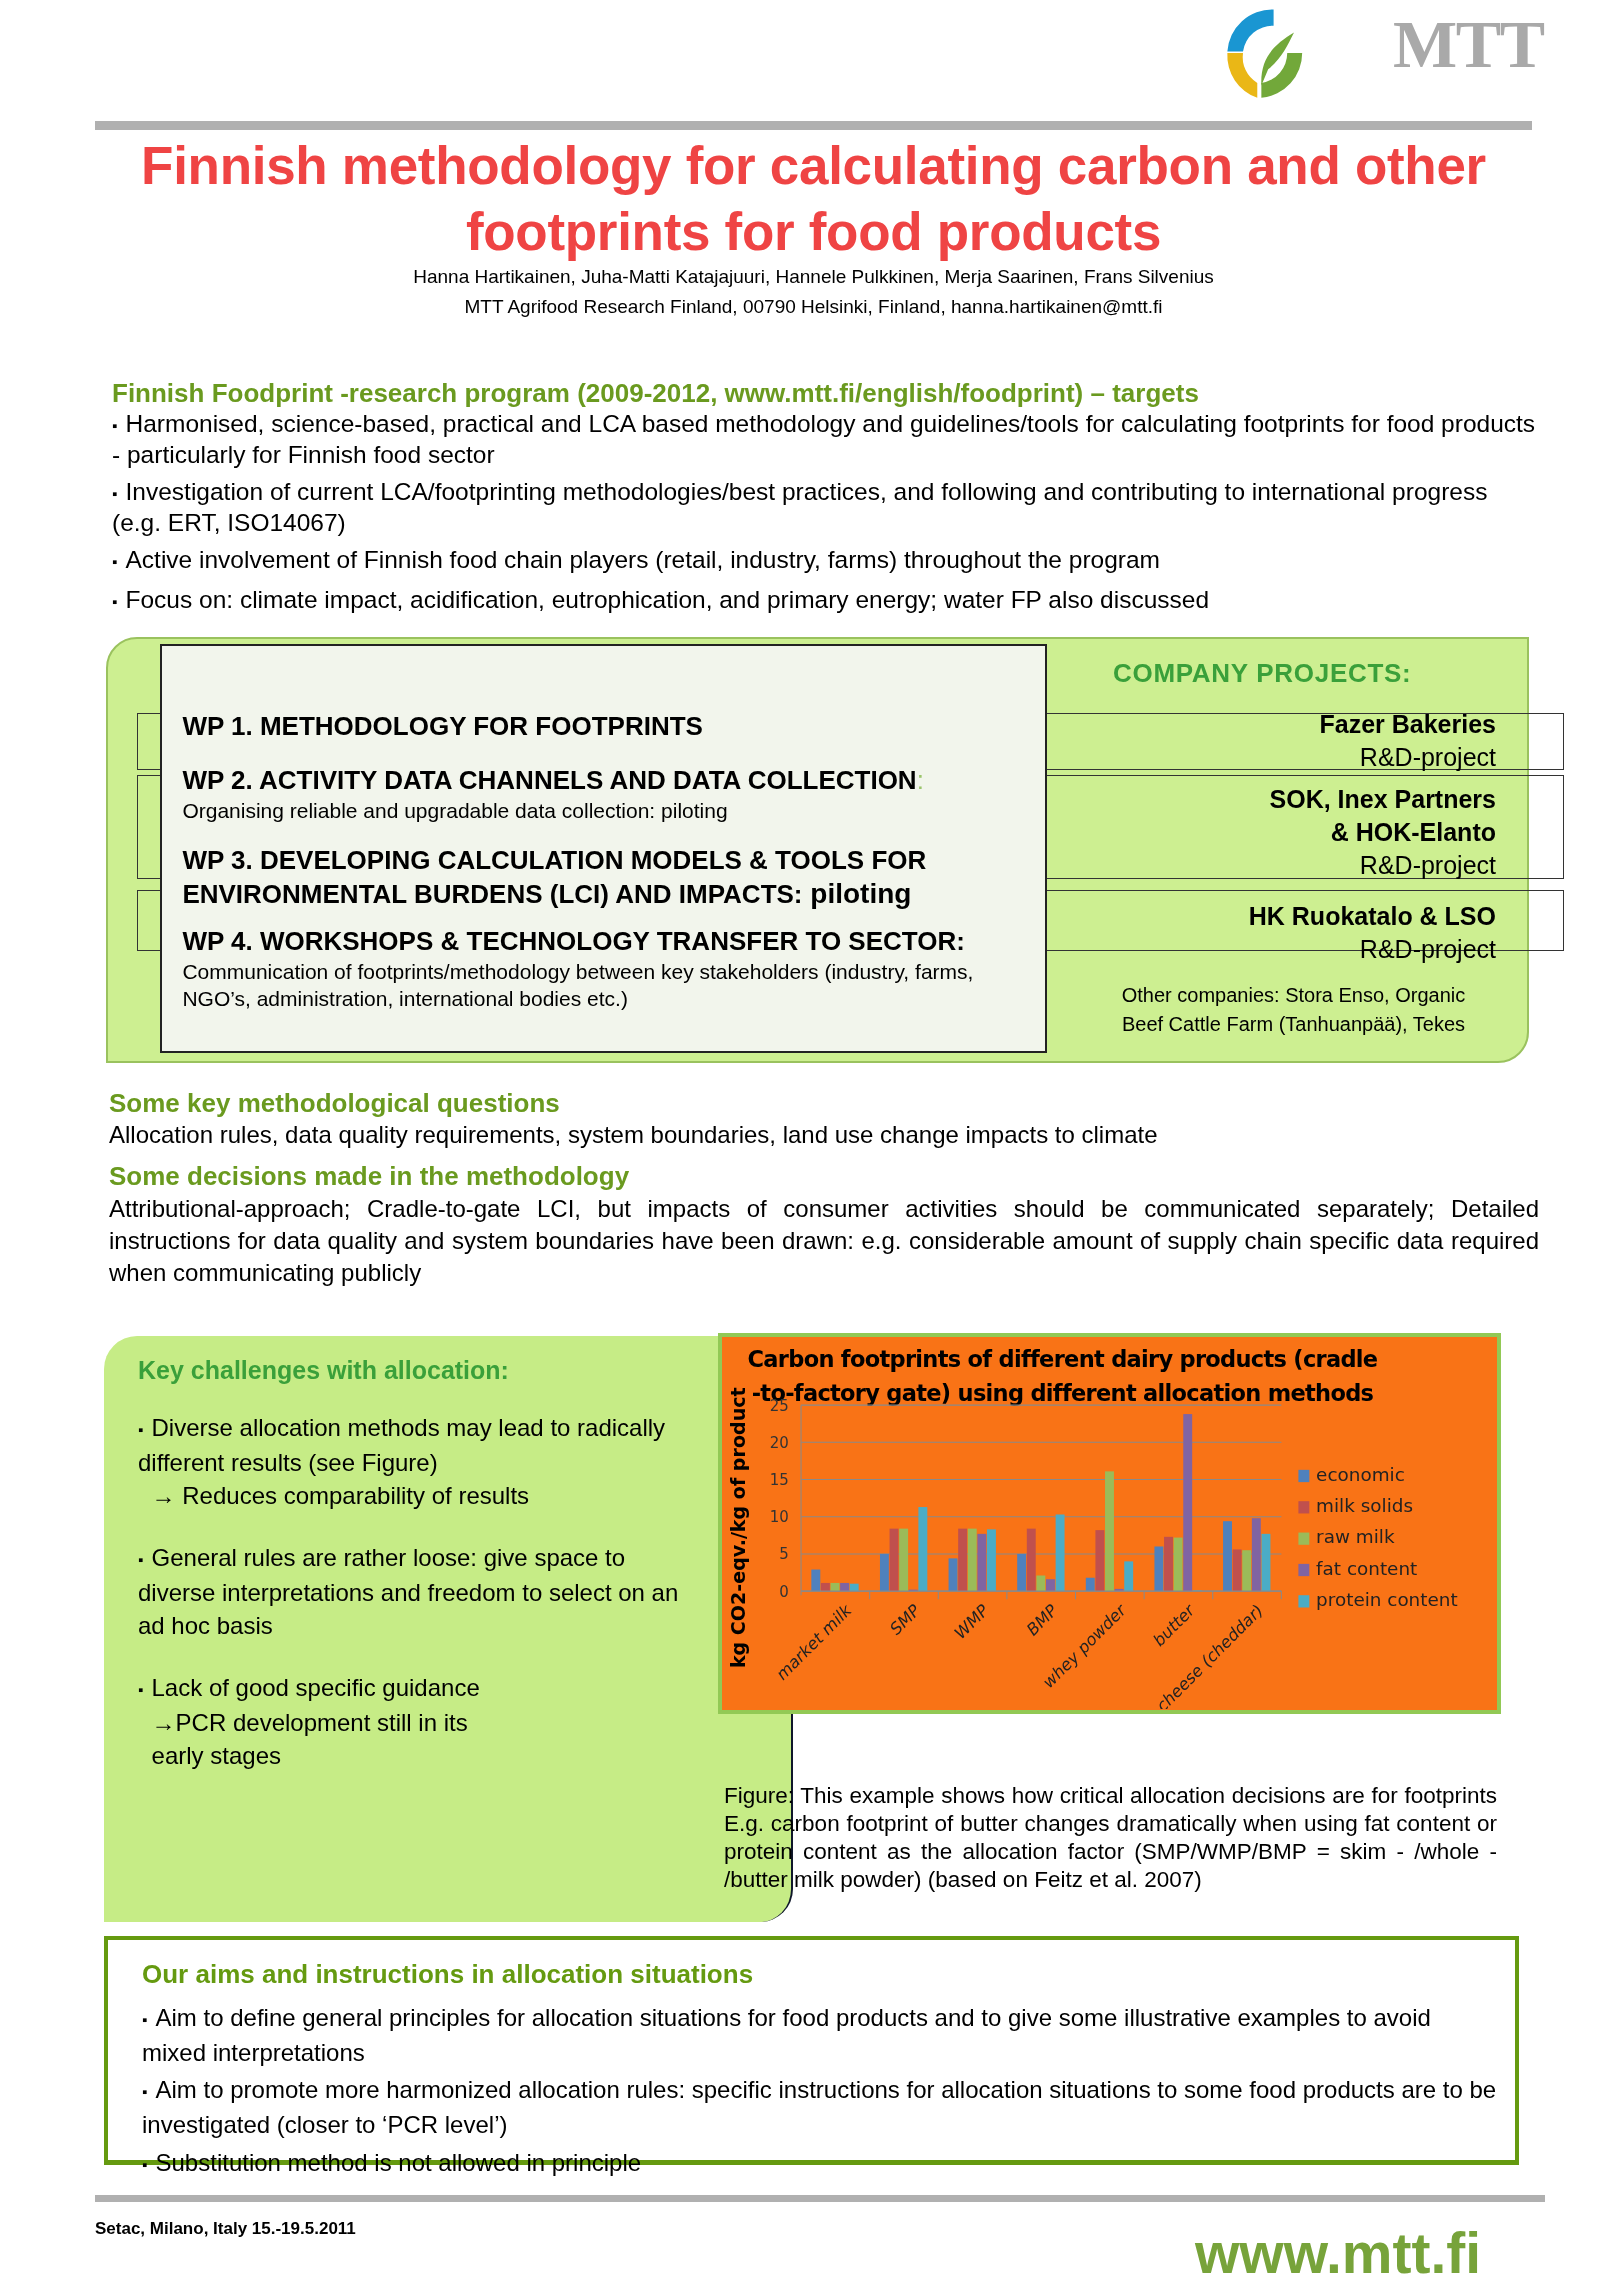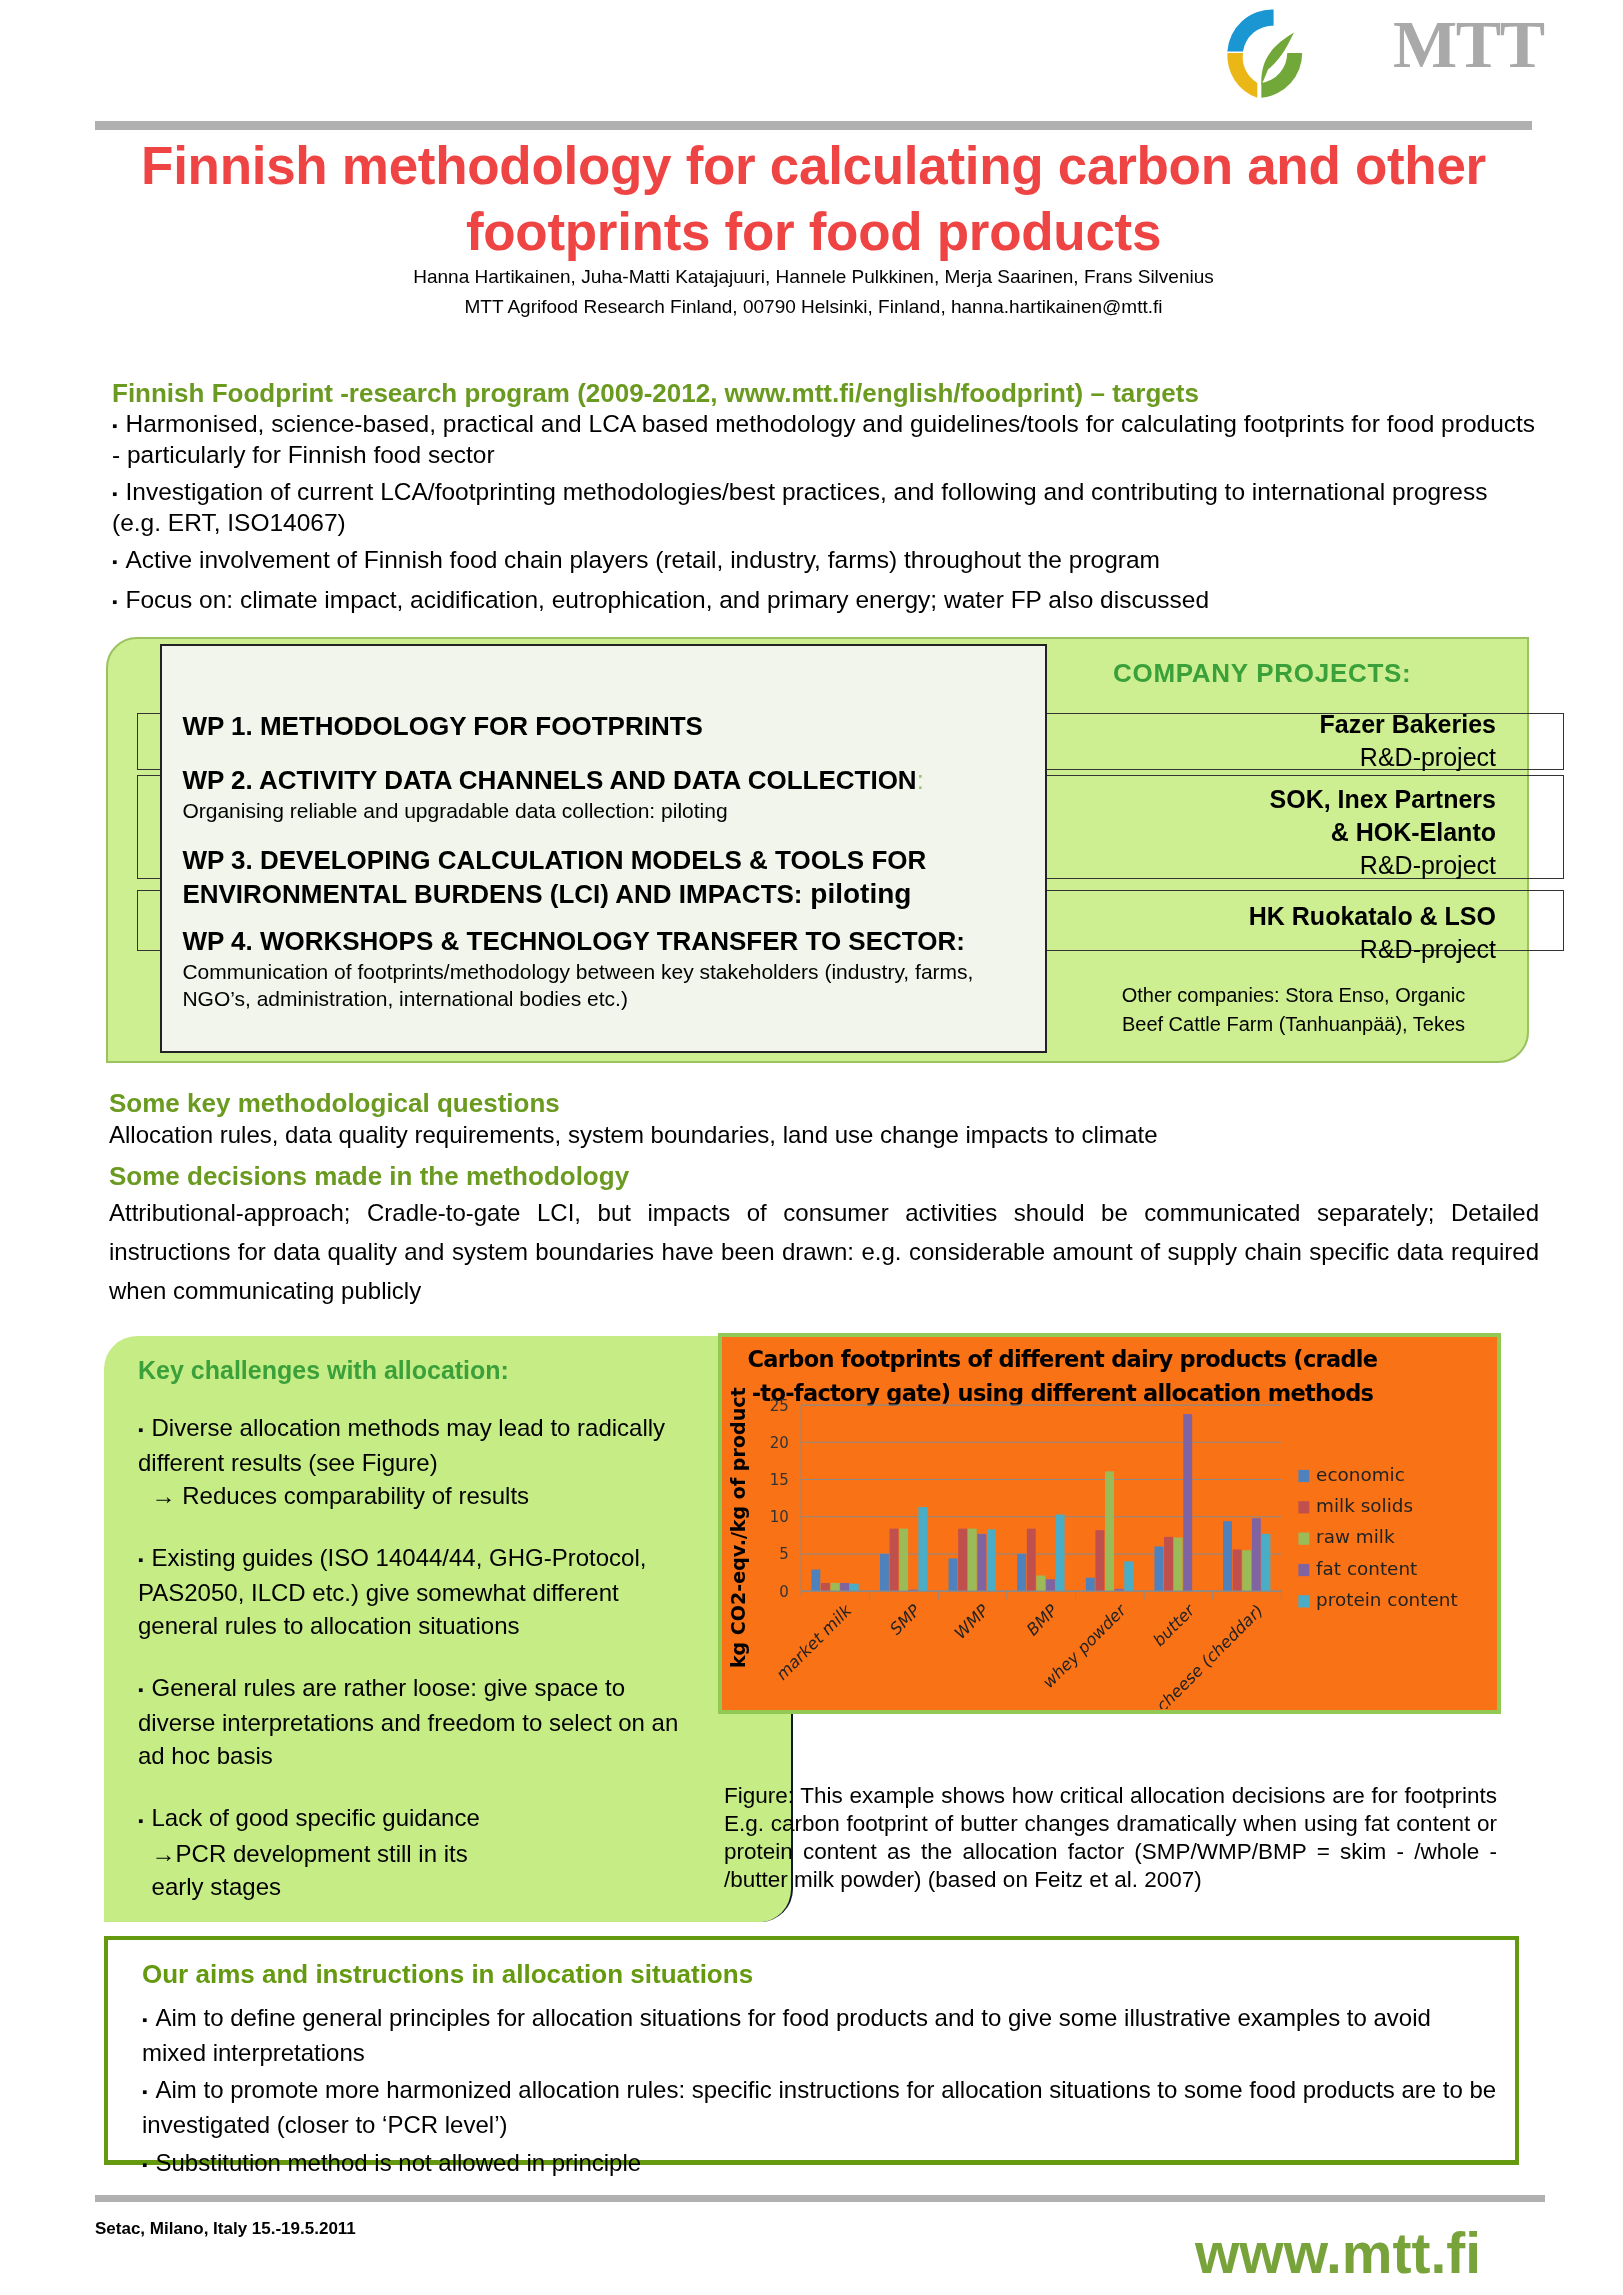--- a/index.html
+++ b/index.html
@@ -27,21 +27,21 @@
   .wp-sub { font-size: 21px; line-height: 27px; }
   .comp-h { left: 1113px; top: 658px; font-size: 26px; font-weight: bold; color: #3aa03a; letter-spacing: 0.7px; }
   .comp { position: absolute; right: 0; text-align: right; width: 477px; }
   .comp-name { font-size: 25px; font-weight: bold; line-height: 33px; }
   .comp-sub { font-size: 25px; line-height: 33px; }
   .other { left: 1096px; top: 981px; width: 395px; text-align: center; font-size: 20px; line-height: 29px; }
 
   .kq-h { left: 109px; top: 1088px; font-size: 26px; font-weight: bold; color: #6a9a1f; }
   .kq-t { left: 109px; top: 1120px; font-size: 24px; line-height: 30px; }
   .dm-h { left: 109px; top: 1161px; font-size: 26px; font-weight: bold; color: #6a9a1f; }
-  .dm-t { left: 109px; top: 1193px; width: 1430px; font-size: 24px; line-height: 39px; text-align: justify; }
+  .dm-t { left: 109px; top: 1193px; width: 1430px; font-size: 24px; line-height: 32px; text-align: justify; }
 
   .alloc-panel { left: 104px; top: 1336px; width: 689px; height: 586px; background: #c6ec86; border-radius: 33px 0 33px 0; border-right: 2px solid #0f172a; }
   .alloc-h { position: absolute; left: 34px; top: 20.4px; font-size: 25px; font-weight: bold; color: #3aa03a; }
   .alloc-list { position: absolute; left: 34px; top: 75px; width: 552px; font-size: 24px; line-height: 33px; }
   .alloc-list p { margin-bottom: 29px; }
 
   .chart-box { left: 718px; top: 1333px; width: 783px; height: 381px; border: 4.8px solid #92c955; background: #f97316; }
   .chart-title { position: absolute; left: 0; top: 5.4px; width: 681px; text-align: center; font-size: 22.5px; font-weight: bold; line-height: 34px; font-family: "DejaVu Sans", sans-serif; letter-spacing: -0.7px; }
   .caption { left: 724px; top: 1782px; width: 773px; font-size: 22.5px; line-height: 28px; color: #000000; text-align: justify; }
 
@@ -131,21 +131,20 @@
 
 <div class="abs kq-h">Some key methodological questions</div>
 <div class="abs kq-t">Allocation rules, data quality requirements, system boundaries, land use change impacts to climate</div>
 <div class="abs dm-h">Some decisions made in the methodology</div>
 <div class="abs dm-t">Attributional-approach; Cradle-to-gate  LCI, but impacts of consumer activities should be communicated separately; Detailed instructions for data quality and system boundaries have been drawn: e.g. considerable amount of supply chain specific data required when communicating publicly</div>
 
 <div class="abs alloc-panel">
   <div class="alloc-h">Key challenges with allocation:</div>
   <div class="alloc-list">
     <p><span class="bullet">▪</span><span>Diverse allocation methods may lead to radically different results (see Figure)</span><br><span style="padding-left:13.6px">→ Reduces comparability of results</span></p>
-    <p><span class="bullet">▪</span><span>Existing guides (ISO 14044/44, GHG-Protocol, PAS2050, ILCD etc.) give somewhat different general rules to allocation situations</span></p>
     <p><span class="bullet">▪</span><span>General rules are rather loose: give space to diverse interpretations and freedom to select  on an ad hoc basis</span></p>
     <p><span class="bullet">▪</span><span>Lack of good specific guidance</span><br><span style="display:block;padding-left:13.6px;width:381px">→PCR development still in its early stages</span></p>
   </div>
 </div>
 
 <div class="abs chart-box">
   <div class="chart-title">
     <div>Carbon footprints of different dairy products (cradle</div>
     <div>-to-factory gate) using different allocation methods</div>
   </div>

